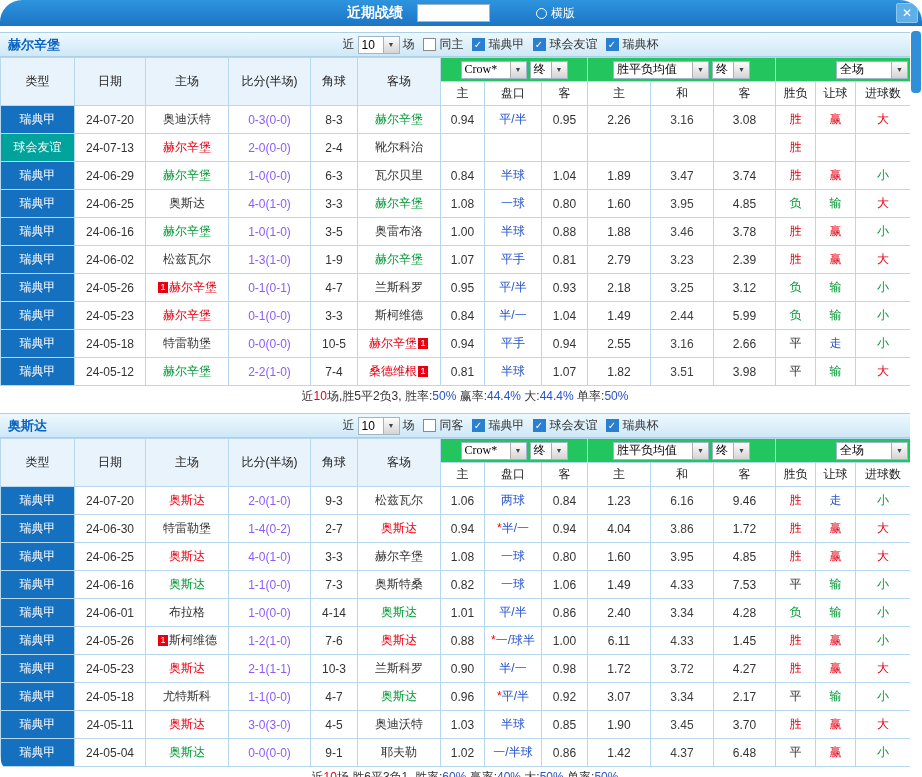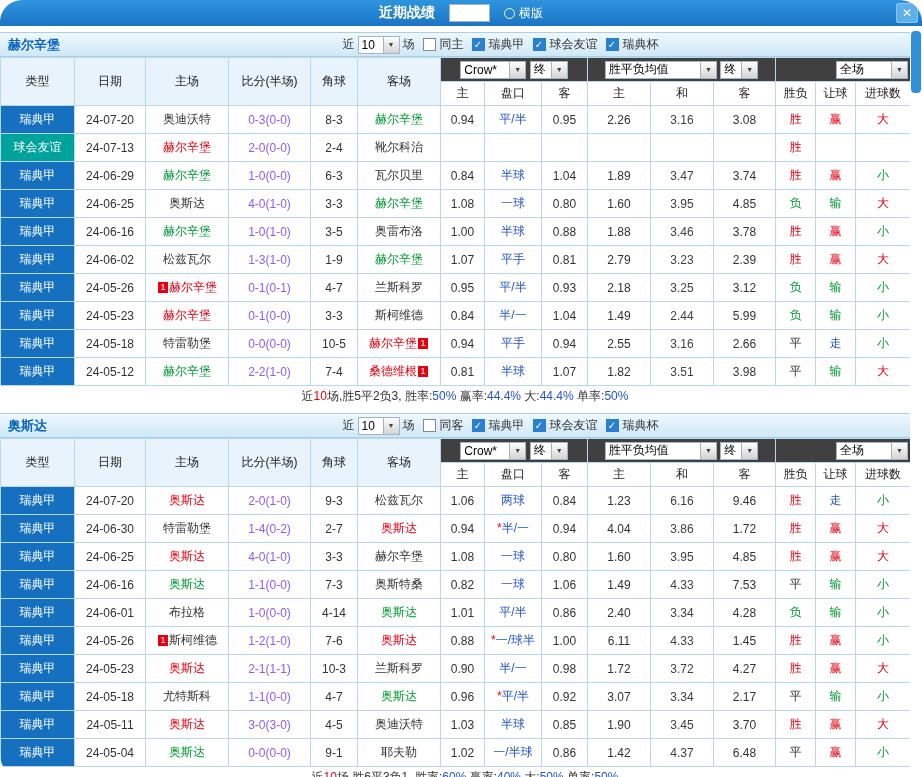--- a/index.html
+++ b/index.html
@@ -3,54 +3,54 @@
 <meta charset="utf-8">
 <style>
   html,body{margin:0;padding:0;}
   body{width:922px;height:777px;font-family:"Liberation Sans","DejaVu Sans",sans-serif;font-size:12px;color:#333;background:#fff;}
   .app{position:relative;width:922px;height:777px;overflow:hidden;background:#fff;border-radius:22px;}
 
   
   .titlebar{position:relative;height:26px;background:linear-gradient(#2e94de,#1b75c5);color:#fff;display:flex;align-items:center;}
   .tb-center{position:absolute;left:0;right:0;display:flex;justify-content:center;align-items:center;gap:14px;}
   .tb-title{font-size:14px;font-weight:bold;}
-  .radio{display:inline-flex;align-items:center;gap:4px;cursor:pointer;}
+  .radio{display:inline-flex;align-items:center;gap:4px;cursor:pointer;padding-left:32px;}
   .circ{width:11px;height:11px;border:1px solid #fff;border-radius:50%;position:relative;box-sizing:border-box;display:inline-block;}
   .radio.sel .circ::after{content:"";position:absolute;left:2px;top:2px;right:2px;bottom:2px;border-radius:50%;background:#fff;}
   .closebtn{position:absolute;right:4px;top:3px;width:22px;height:20px;background:#5fb0e8;border:1px solid #8cc8ef;border-radius:2px;color:#fff;text-align:center;line-height:19px;font-weight:bold;font-size:12px;cursor:pointer;box-sizing:border-box;}
 
   
   .vscroll{position:absolute;right:0;top:26px;bottom:0;width:12px;background:#fff;}
   .vthumb{position:absolute;left:1px;top:5px;width:10px;height:62px;background:#2f8fd8;border-radius:4px;}
 
   
   .section{width:910px;}
   .section.first{margin-top:6px;}
   .section.second{margin-top:6px;}
   .section-head{position:relative;height:25px;background:linear-gradient(#eef8ff,#cfe8f6);border-top:1px solid #aacfe7;border-bottom:1px solid #aacfe7;display:flex;align-items:center;padding:0 8px;box-sizing:border-box;}
   .team-name{color:#0a63c0;font-weight:bold;font-size:13px;}
   .filters{position:absolute;left:55%;transform:translateX(-50%);display:flex;align-items:center;gap:3px;white-space:nowrap;}
 
   
   .sel{display:inline-flex;align-items:center;border:1px solid #9eb6c8;background:#fff;height:18px;box-sizing:border-box;vertical-align:middle;cursor:pointer;}
   .sel i{font-style:normal;padding:0 3px;flex:1;text-align:left;white-space:nowrap;overflow:hidden;color:#000;}
   .sel b{width:15px;align-self:stretch;background:linear-gradient(#fdfdfd,#d4d4d4);border-left:1px solid #b0b0b0;font-size:7px;display:flex;align-items:center;justify-content:center;color:#444;font-weight:normal;}
-  .w42{width:42px}.w66{width:66px}.w38{width:38px}.w96{width:112px}.w54{width:72px}
+  .w42{width:42px}.w66{width:66px}.w38{width:38px}.w96{width:96px}.w54{width:72px}
 
   
   .cb{display:inline-block;width:13px;height:13px;border:1px solid #8a8a8a;background:#fff;box-sizing:border-box;vertical-align:-2px;margin:0 1px 0 5px;font-size:10px;line-height:11px;text-align:center;color:#fff;cursor:pointer;}
   .cb.on{background:#2a7fd0;border-color:#2a7fd0;}
   .cb.on::after{content:"✓";}
 
   
   table.grid{border-collapse:collapse;table-layout:fixed;width:910px;}
   table.grid th,table.grid td{border:1px solid #b7d9ef;text-align:center;padding:0;white-space:nowrap;overflow:hidden;}
   thead th{font-weight:normal;font-size:12px;background:#fff;height:23px;color:#222;}
   thead th.hcell{background:#e9f3fb;}
-  thead th.ddcell{background:#404040;}
+  thead th.ddcell{background:#22c55e;font-family:Liberation Serif, serif;}
   thead th.rightcell{text-align:right;padding-right:2px;}
   tbody td{height:27px;font-size:12px;background:#fff;}
 
   .type-league{background:#1570bf !important;color:#fff;}
   .type-friendly{background:#00a39b !important;color:#fff;}
   td.score{color:#8b5cf6;}
   td.hk{color:#2553cc;}
   td.mid{color:#404040;}
   .star{color:#e60012;}
   .t-r{color:#e60012}.t-g{color:#009933}.t-b{color:#2553cc}.t-k{color:#333}

